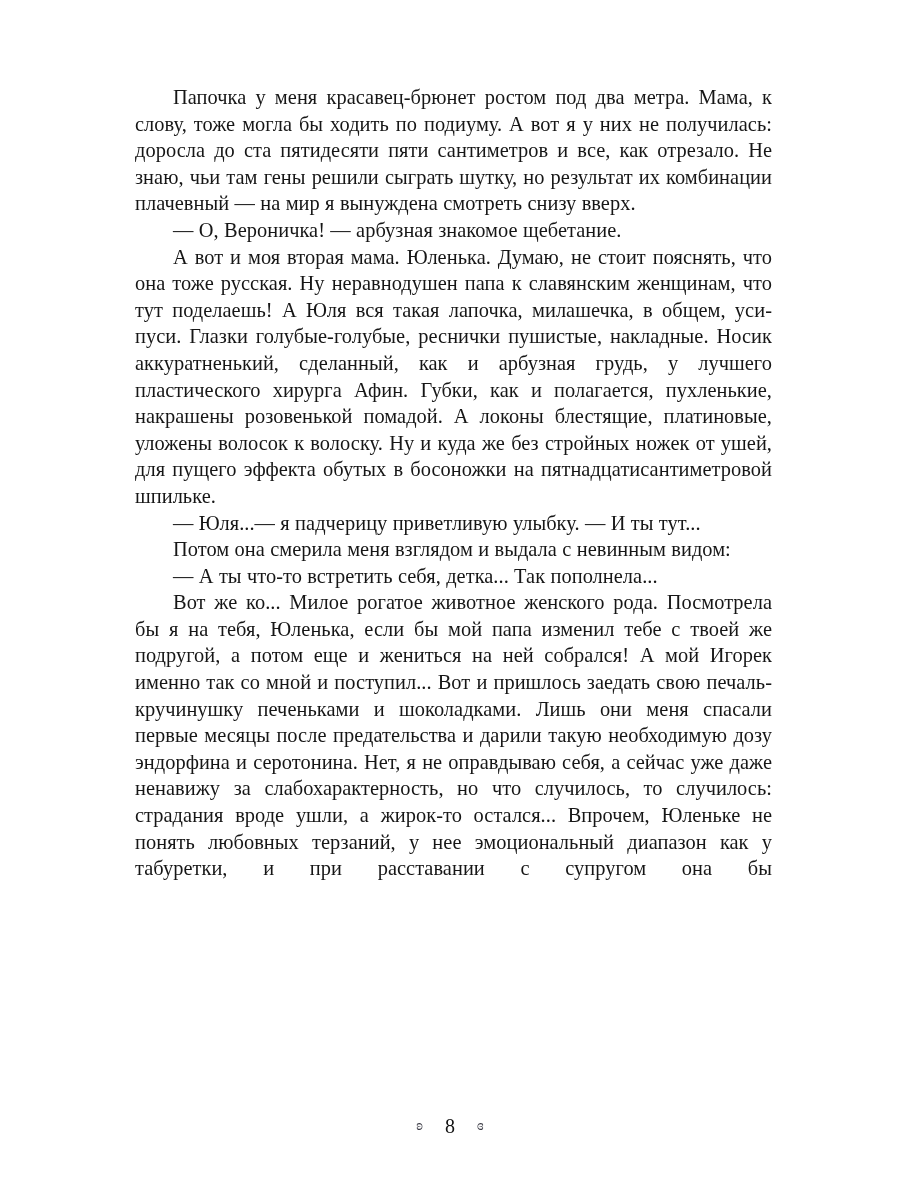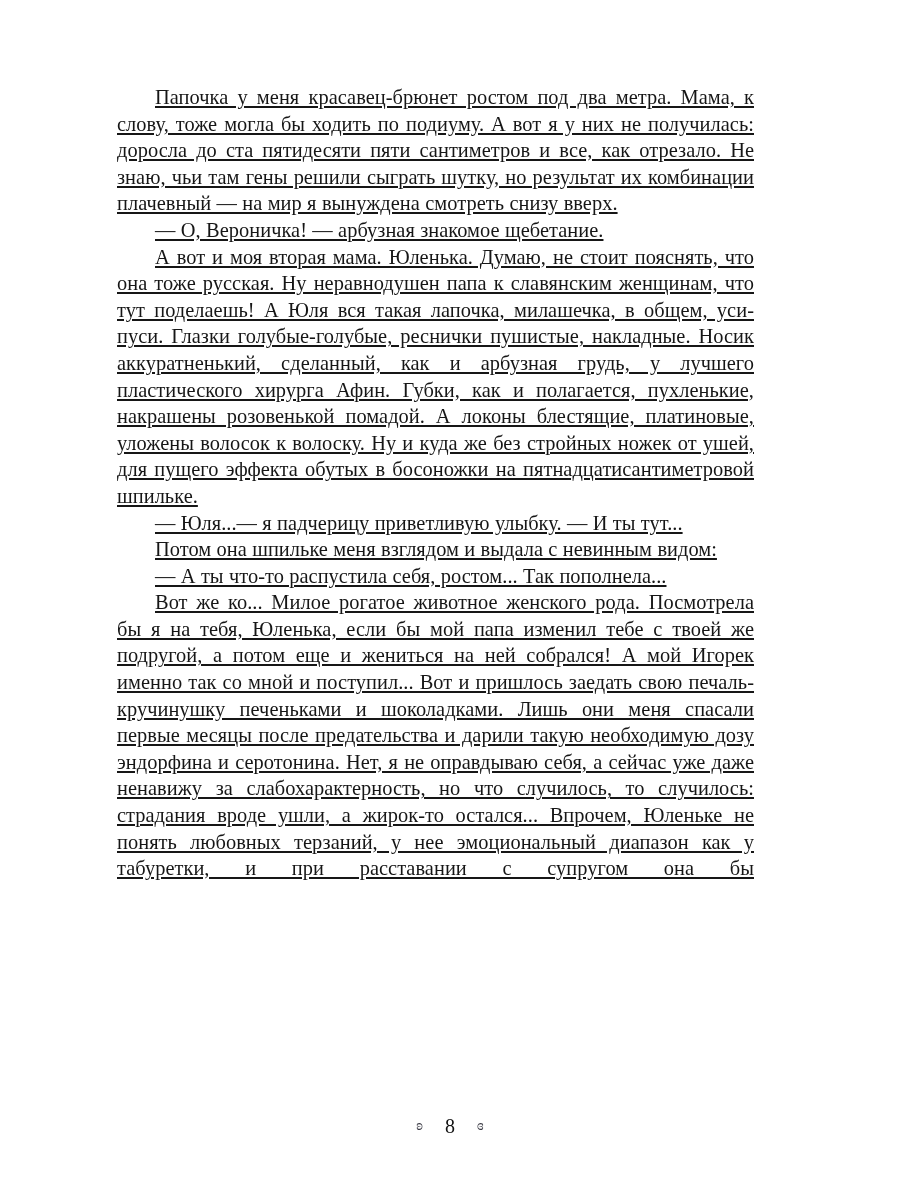--- a/index.html
+++ b/index.html
@@ -22,24 +22,23 @@
     position: absolute;
     left: 0;
     top: 0;
     width: 900px;
     height: 1200px;
     background: #ffffff;
   }
 
   .text-block {
     position: absolute;
-    left: 117px;
+    left: 135px;
     top: 84px;
     width: 637px;
-    text-decoration: underline;
   }
 
   .para {
     margin: 0;
     font-size: 20.4px;
     line-height: 26.6px;
     text-align: justify;
     text-indent: 38px;
     hyphens: manual;
     word-spacing: 0.01em;
@@ -86,22 +85,22 @@
 </head>
 <body>
 
 <div class="page">
 
   <div class="text-block">
     <p class="para">Папочка у меня красавец-брюнет ростом под два метра. Мама, к слову, тоже могла бы ходить по подиуму. А вот я у них не получилась: доросла до ста пятидесяти пяти сантиметров и все, как отрезало. Не знаю, чьи там гены решили сыграть шутку, но результат их комбинации плачевный — на мир я вынуждена смотреть снизу вверх.</p>
     <p class="para">— О, Вероничка! — арбузная знакомое щебетание.</p>
     <p class="para">А вот и моя вторая мама. Юленька. Думаю, не стоит пояснять, что она тоже русская. Ну неравнодушен папа к славянским женщинам, что тут поделаешь! А Юля вся такая лапочка, милашечка, в общем, уси-пуси. Глазки голубые-голубые, реснички пушистые, накладные. Носик аккуратненький, сделанный, как и арбузная грудь, у лучшего пластического хирурга Афин. Губки, как и полагается, пухленькие, накрашены розовенькой помадой. А локоны блестящие, платиновые, уложены волосок к волоску. Ну и куда же без стройных ножек от ушей, для пущего эффекта обутых в босоножки на пятнадцатисантиметровой шпильке.</p>
     <p class="para">— Юля...— я падчерицу приветливую улыбку. — И ты тут...</p>
-    <p class="para">Потом она шпильке меня взглядом и выдала с невинным видом:</p>
-    <p class="para">— А ты что-то распустила себя, ростом... Так пополнела...</p>
+    <p class="para">Потом она смерила меня взглядом и выдала с невинным видом:</p>
+    <p class="para">— А ты что-то встретить себя, детка... Так пополнела...</p>
     <p class="para full-justify">Вот же ко... Милое рогатое животное женского рода. Посмотрела бы я на тебя, Юленька, если бы мой папа изменил тебе с твоей же подругой, а потом еще и жениться на ней собрался! А мой Игорек именно так со мной и поступил... Вот и пришлось заедать свою печаль-кручинушку печеньками и шоколадками. Лишь они меня спасали первые месяцы после предательства и дарили такую необходимую дозу эндорфина и серотонина. Нет, я не оправдываю себя, а сейчас уже даже ненавижу за слабохарактерность, но что случилось, то случилось: страдания вроде ушли, а жирок-то остался... Впрочем, Юленьке не понять любовных терзаний, у нее эмоциональный диапазон как у табуретки, и при расставании с супругом она бы</p>
   </div>
 
   <div class="footer">
     <span class="ornament left">ʚ</span>
     <span class="page-number">8</span>
     <span class="ornament right">ɞ</span>
   </div>
 
 </div>

